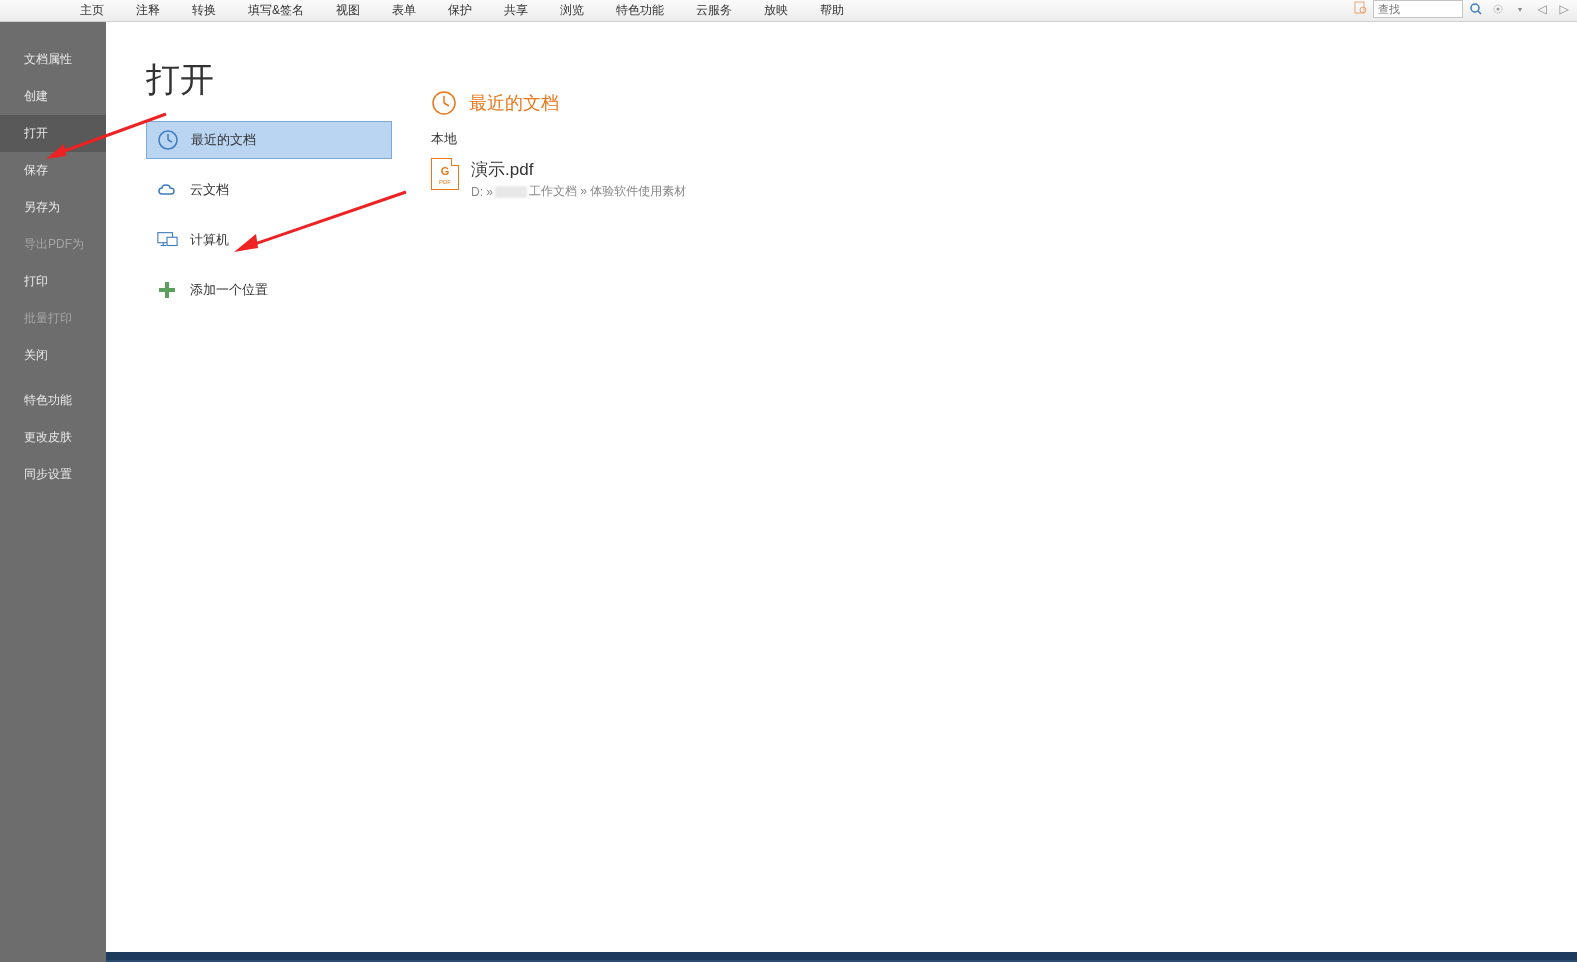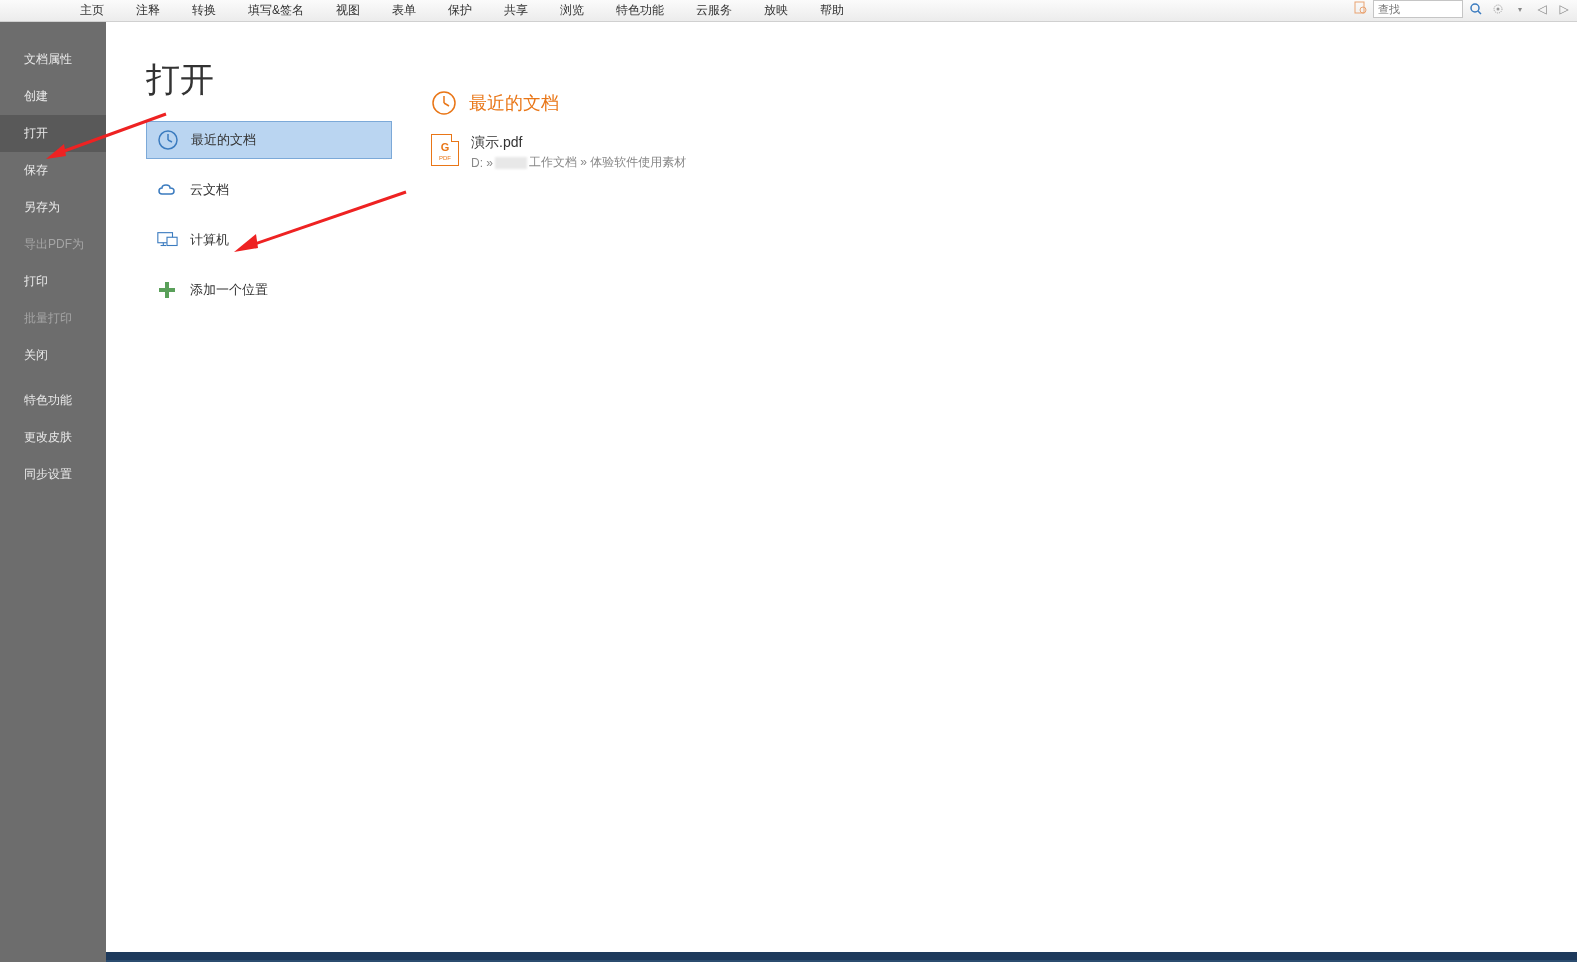--- a/index.html
+++ b/index.html
@@ -175,21 +175,21 @@
       line-height: 1;
       margin-top: 2px;
     }
     .file-icon-pdf {
       color: #e97617;
       font-size: 6px;
       line-height: 1;
       margin-top: 2px;
     }
     .file-info { display: flex; flex-direction: column; }
-    .file-name { font-size: 14px; color: #333; }
+    .file-name { font-size: 17px; color: #333; }
     .file-path { font-size: 12px; color: #888; margin-top: 2px; display: flex; align-items: center; }
     .file-path-blur {
       display: inline-block;
       width: 32px; height: 12px;
       background: #e8e8e8;
       filter: blur(1px);
       margin: 0 2px;
     }
     
     .red-arrow {
@@ -312,20 +312,21 @@
       <div class="recent-header">
         <span>
           <svg width="26" height="26" viewBox="0 0 26 26">
               <circle cx="13" cy="13" r="11" fill="none" stroke="#e97617" stroke-width="1.5"></circle>
               <line x1="13" y1="13" x2="13" y2="6" stroke="#e97617" stroke-width="1.5"></line>
               <line x1="13" y1="13" x2="18" y2="16" stroke="#e97617" stroke-width="1.5"></line>
             </svg>
         </span>
         <span class="recent-header-title">最近的文档</span>
       </div>
+      <div class="section-label">本地</div>
 
       <div class="file-row">
         <div class="file-icon">
           <div class="file-icon-fold"></div>
           <div class="file-icon-g">G</div>
           <div class="file-icon-pdf">PDF</div>
         </div>
         <div class="file-info">
           <span class="file-name">演示.pdf</span>
           <span class="file-path">

